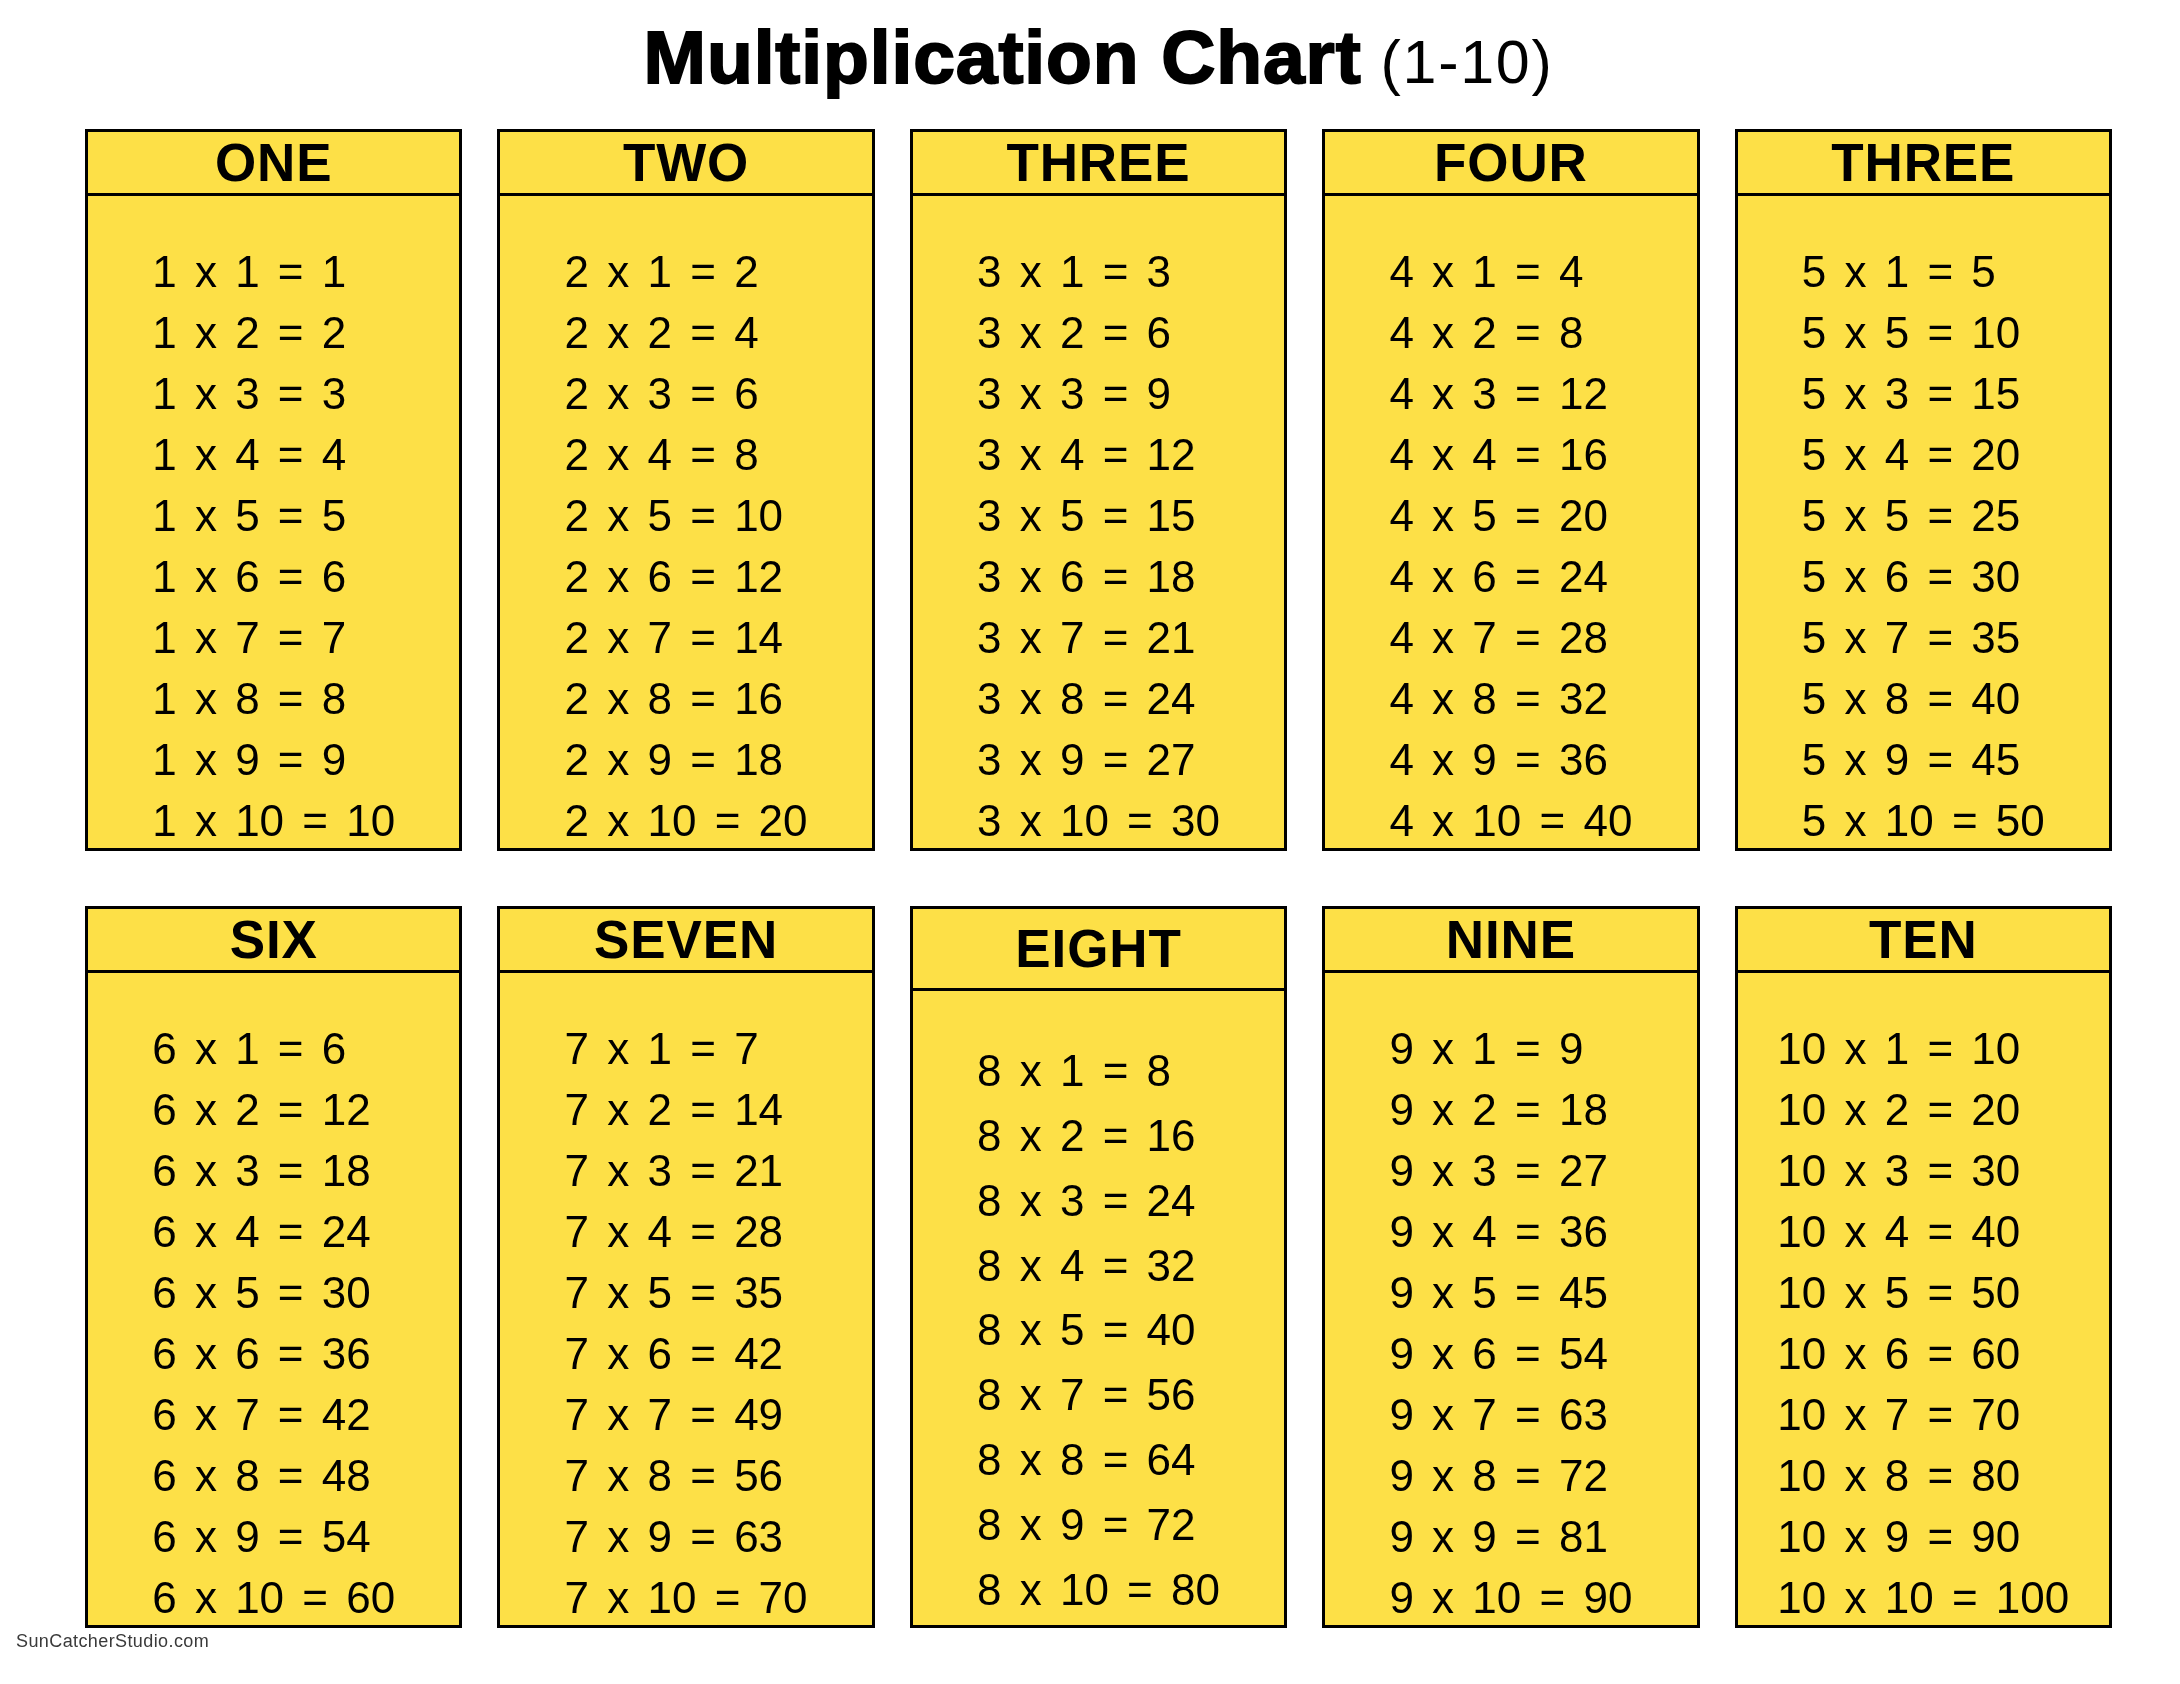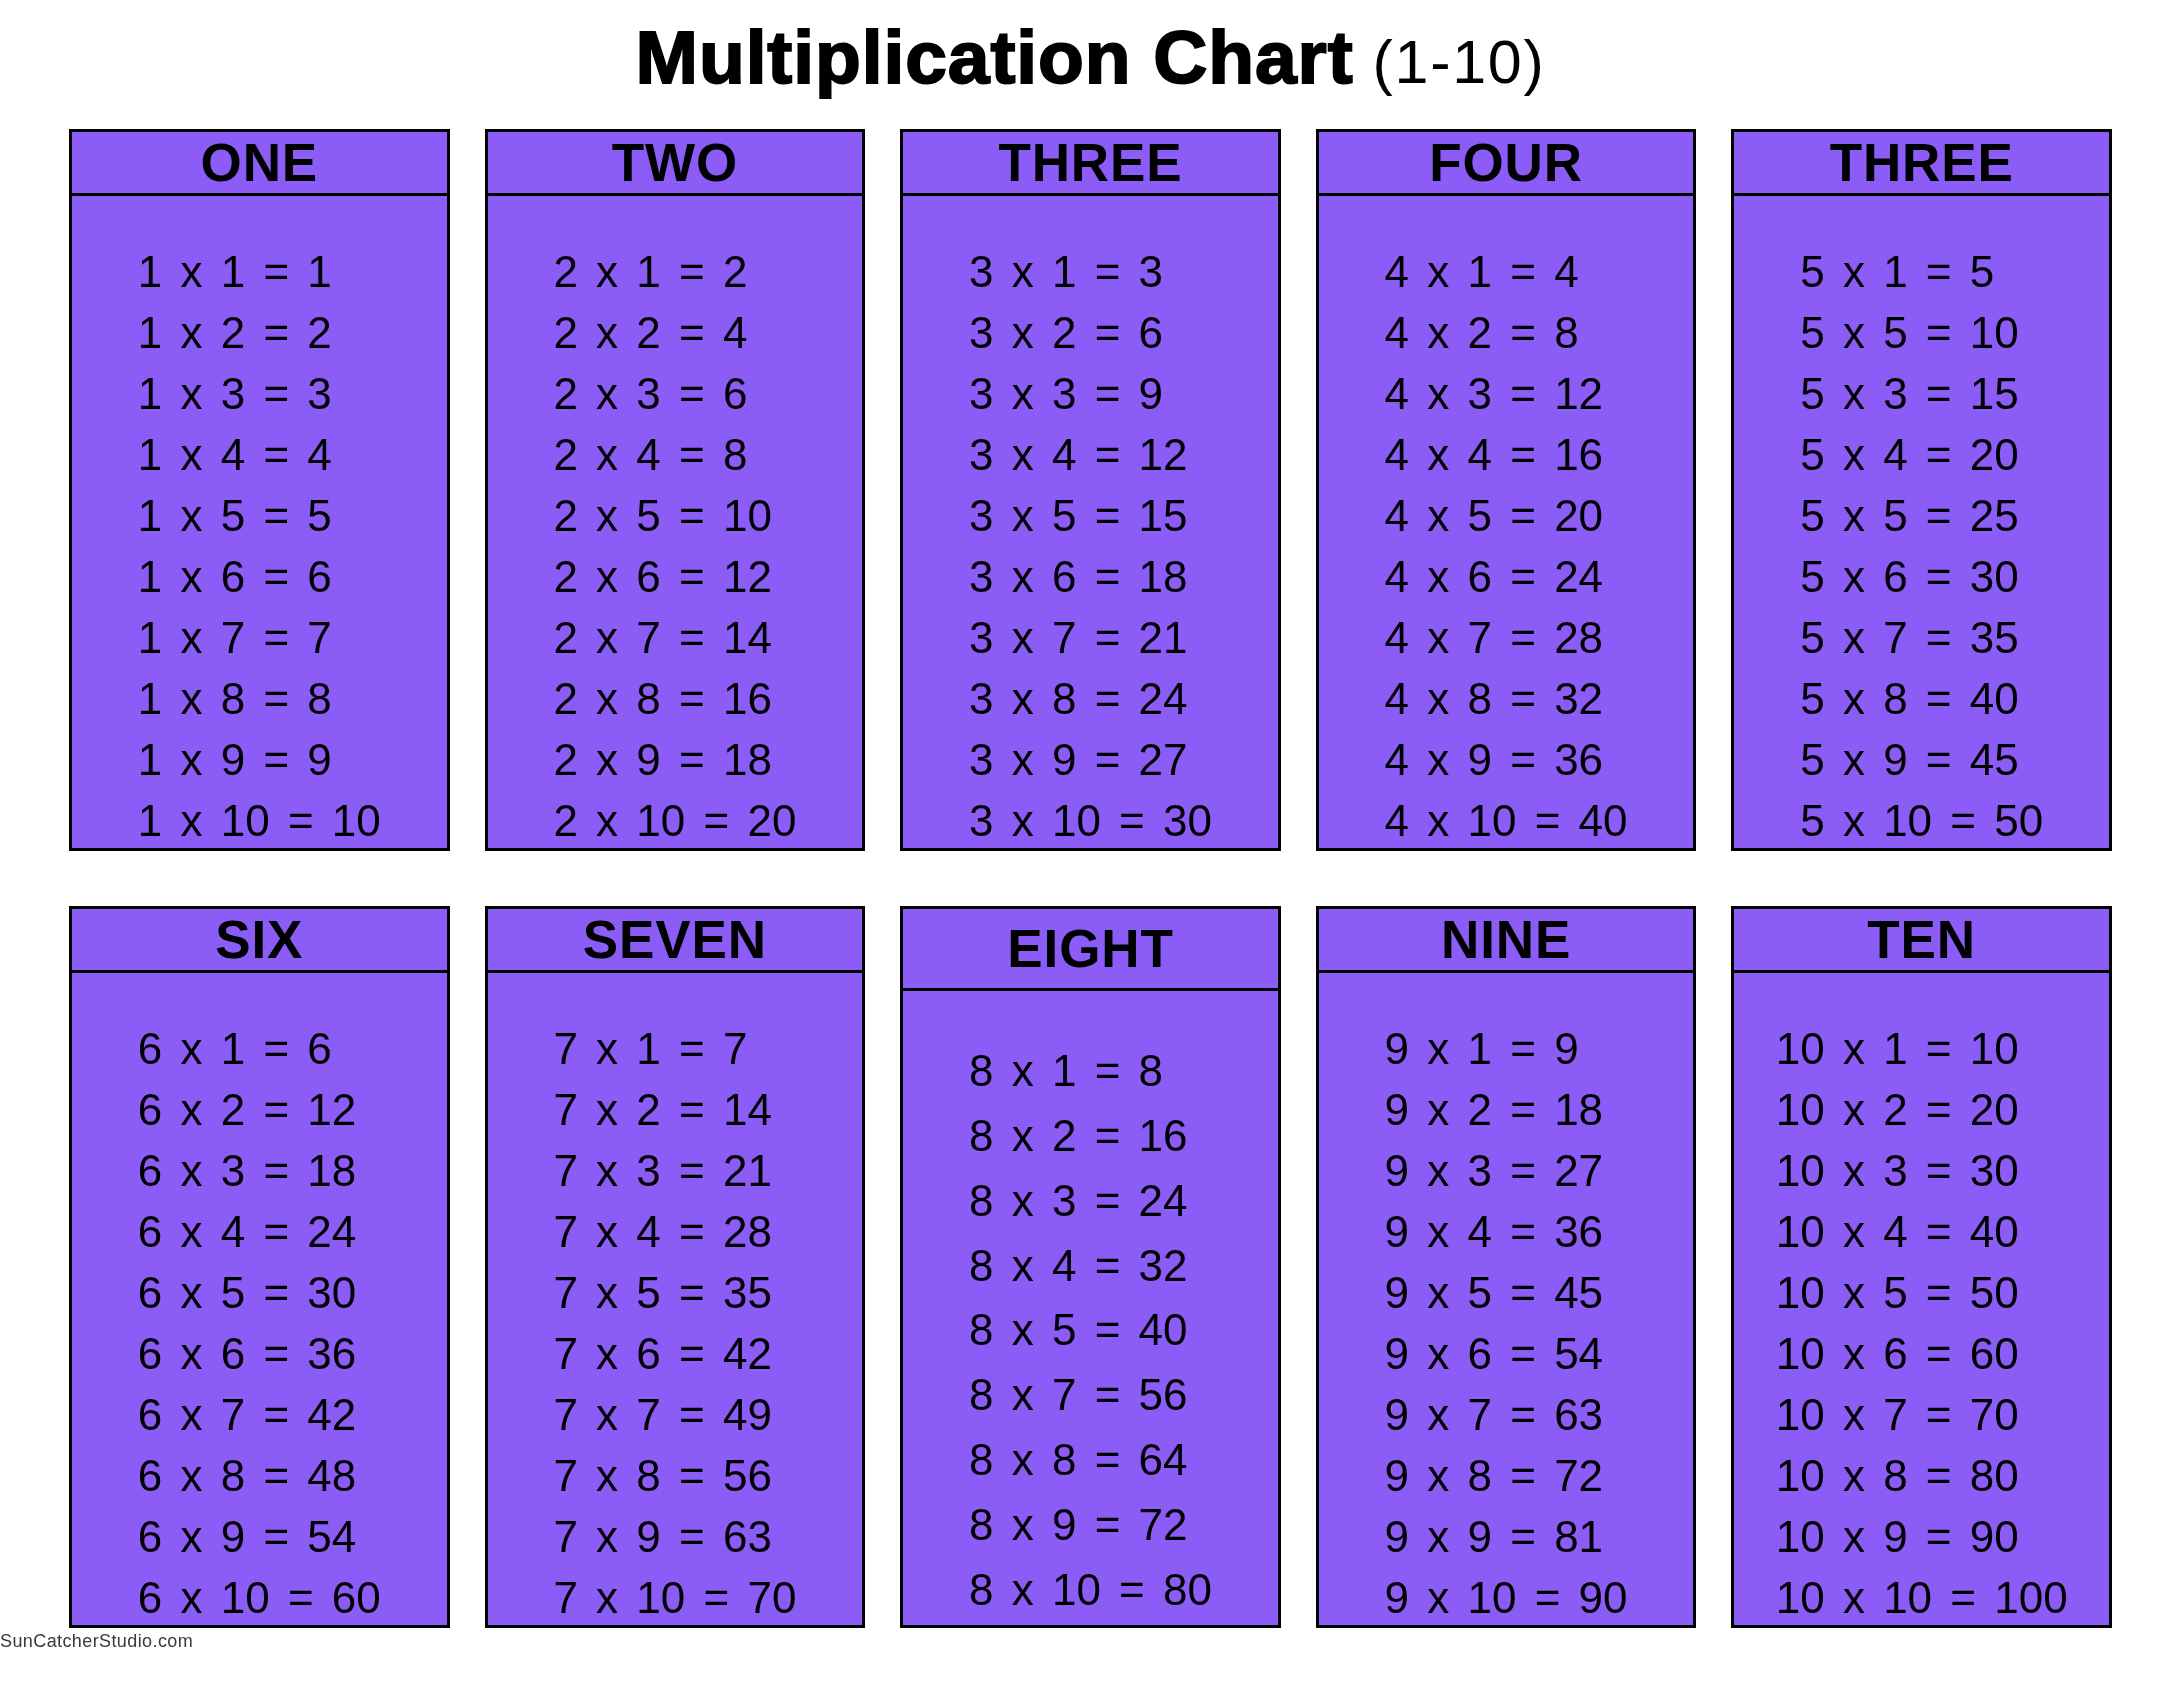--- a/index.html
+++ b/index.html
@@ -7,20 +7,21 @@
     background: #ffffff;
     font-family: "Liberation Sans", sans-serif;
     color: #000000;
   }
   .page {
     position: relative;
     width: 2181px;
     height: 1685px;
     background: #ffffff;
     overflow: hidden;
+    padding-left: 16px;
   }
   .title {
     height: 126px;
     display: flex;
     align-items: baseline;
     justify-content: center;
     gap: 19px;
     padding-top: 13.6px;
   }
   .title-main {
@@ -37,21 +38,21 @@
   .grid {
     margin: 3.4px 69px 0 69px;
     display: grid;
     grid-template-columns: repeat(5, 1fr);
     column-gap: 35px;
     row-gap: 55px;
   }
   .box {
     height: 722px;
     border: 3.4px solid #000000;
-    background: #8b5cf6;
+    background: #fde047;
     display: flex;
     flex-direction: column;
     gap: 43px;
   }
   .box-header {
     height: 82px;
     border-bottom: 3.4px solid #000000;
     display: flex;
     align-items: center;
     justify-content: center;

